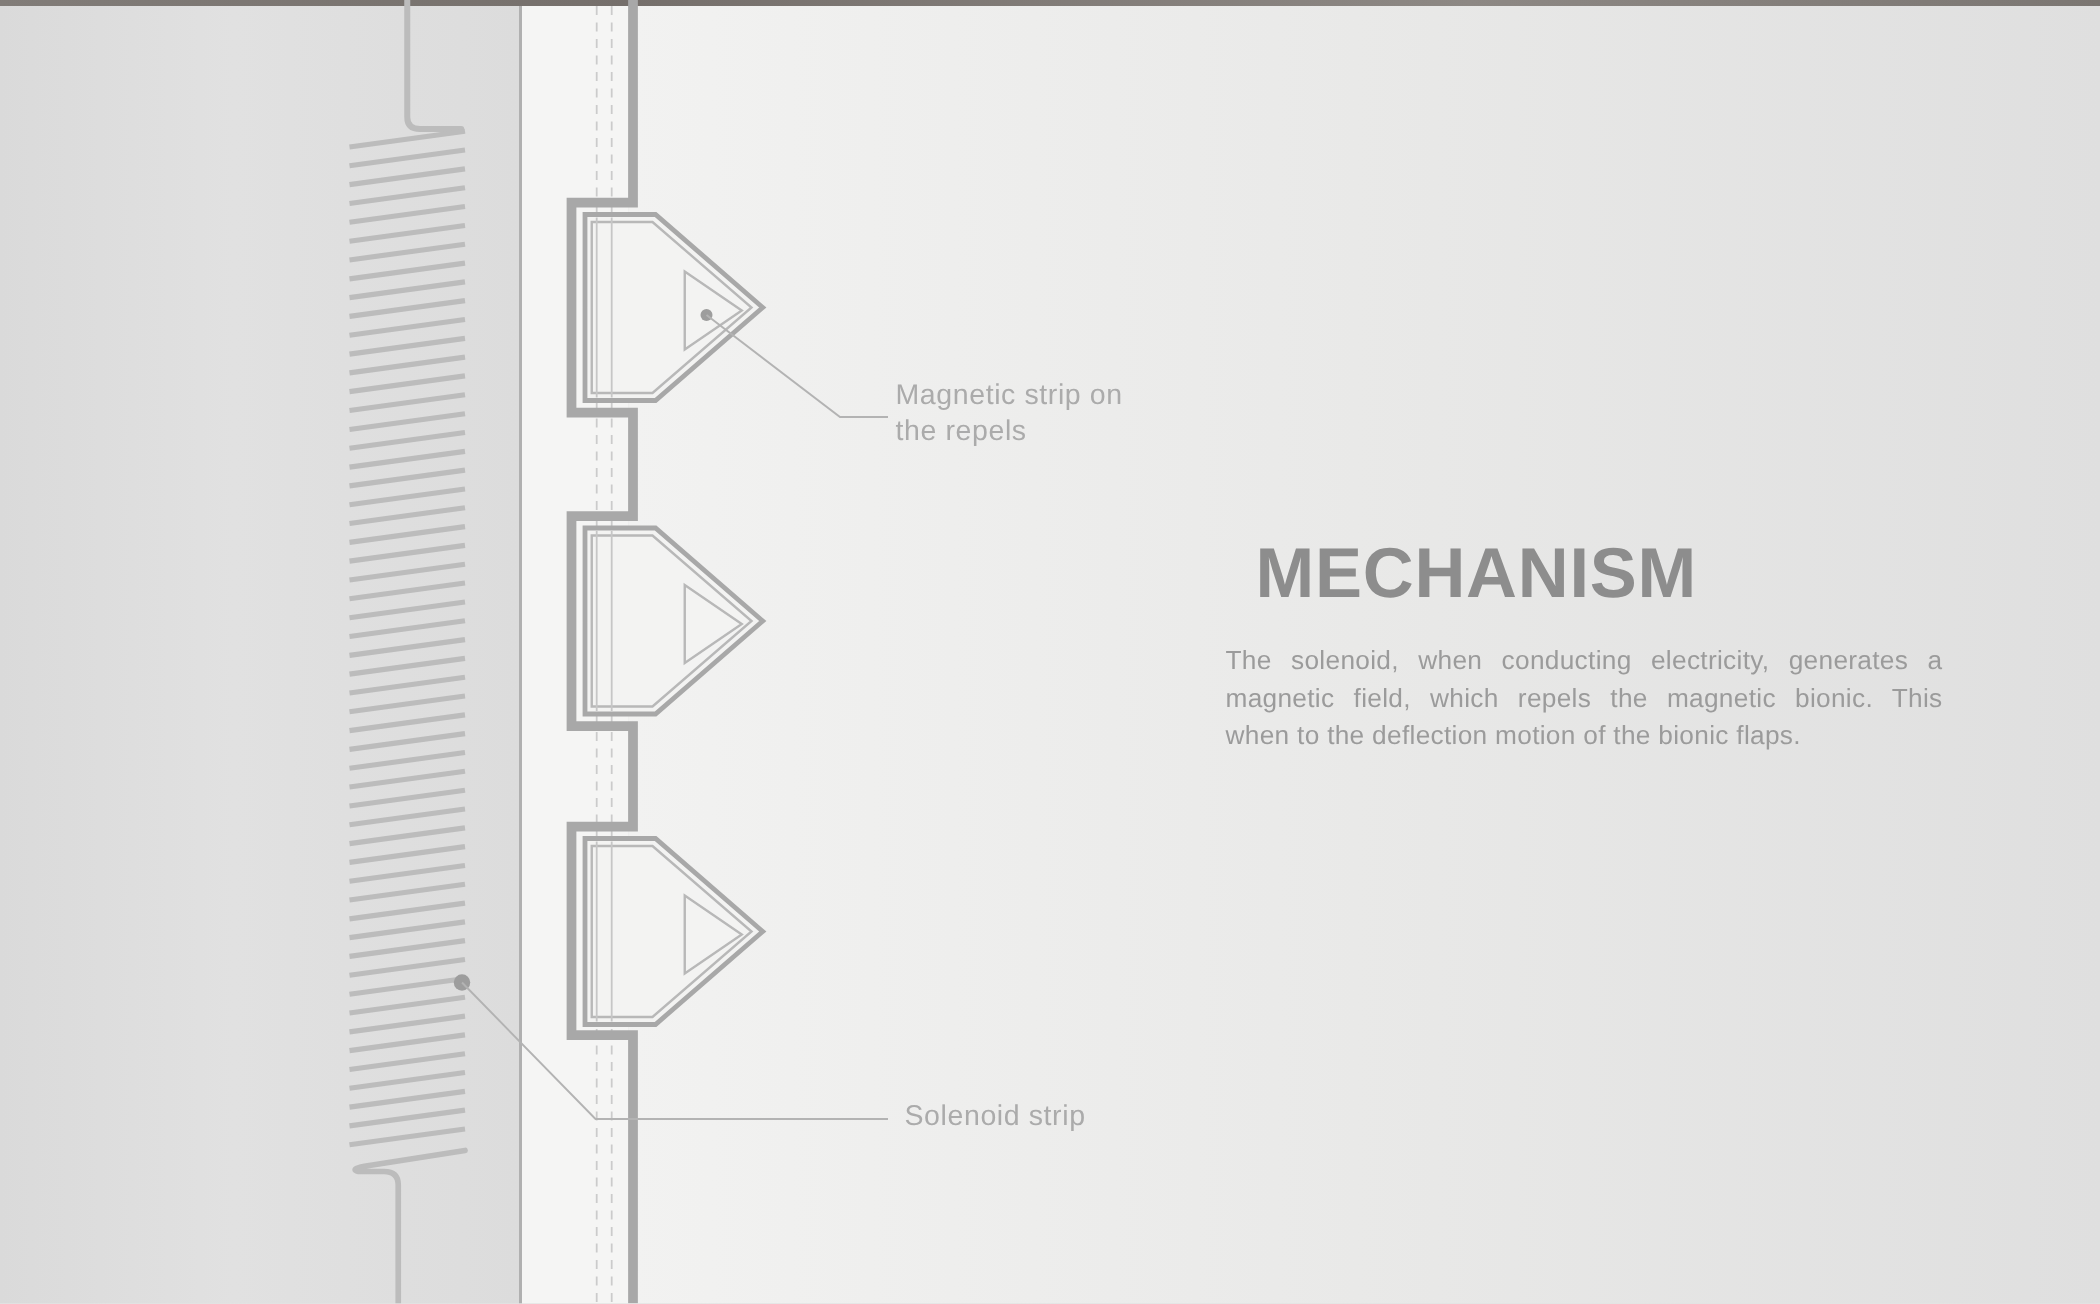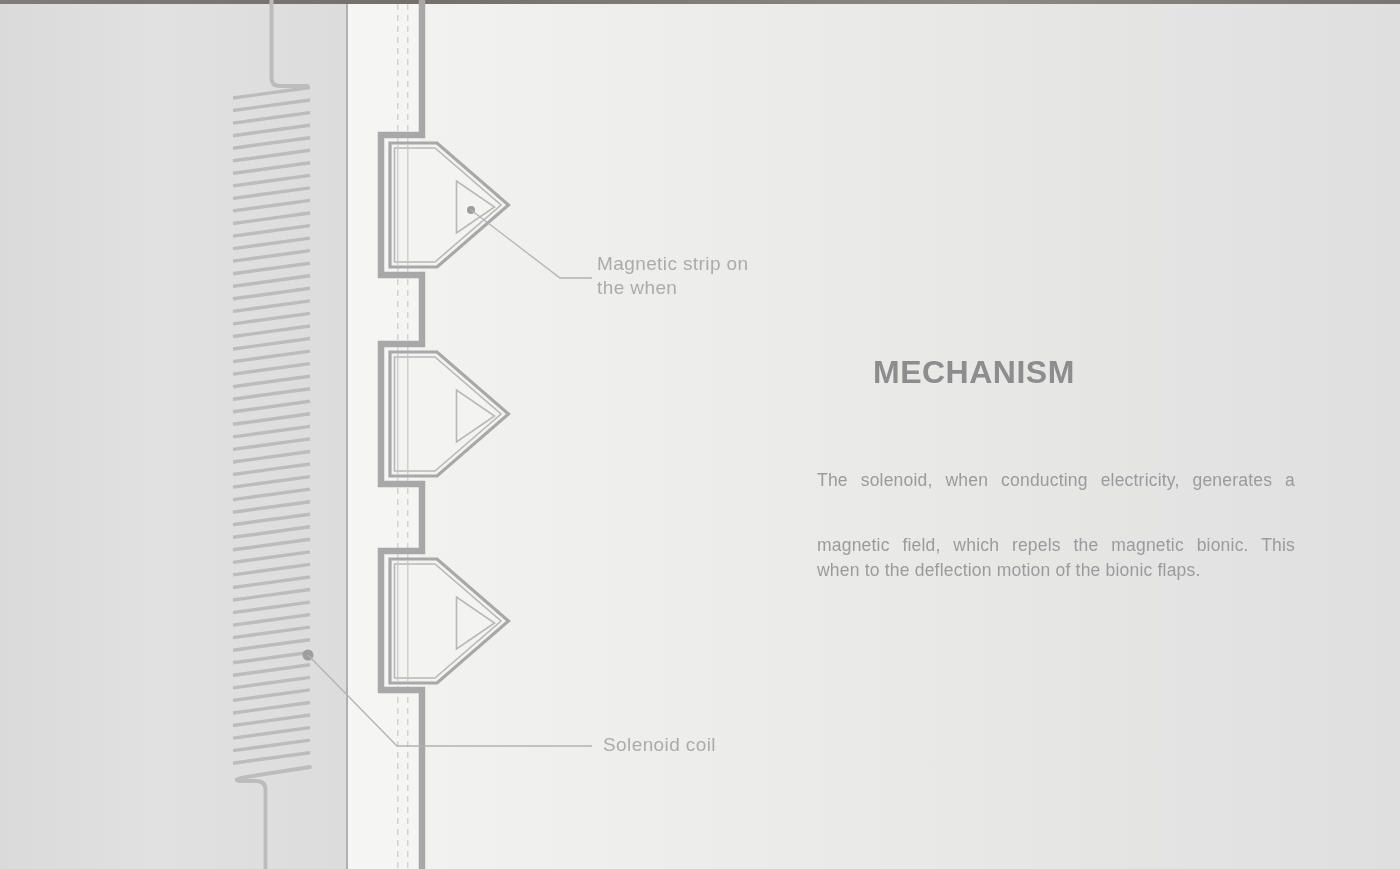--- a/index.html
+++ b/index.html
@@ -59,41 +59,40 @@
     color: #ababab;
     font-size: 19px;
     line-height: 24px;
     letter-spacing: 0.4px;
     z-index: 3;
   }
   .label-magnetic { left: 597px; top: 252px; }
   .label-solenoid { left: 603px; top: 733px; }
   .section-title {
     position: absolute;
-    left: 873px; top: 354px;
-    font-size: 32px;
+    left: 837px; top: 354px;
+    font-size: 47px;
     font-weight: 700;
     letter-spacing: 0.5px;
     color: #8d8d8d;
     z-index: 3;
   }
   .section-body {
     position: absolute;
     left: 817px; top: 428px;
     width: 478px;
     font-size: 17.5px;
     line-height: 25px;
     letter-spacing: 0.2px;
     color: #9b9b9b;
     z-index: 3;
   }
   .body-line-justified {
     text-align: justify;
     text-align-last: justify;
-    margin-top: 40px;
   }
   .body-line-last {
     text-align: left;
   }
 </style>
 </head>
 <body>
 
 <div class="stage">
 
@@ -204,23 +203,23 @@
       <path d="M310,767 L243,777.5 Q233,779.5 239,781 L256,781 Q265.5,781 265.5,790 L265.5,869" fill="none" stroke="#bcbcbc" stroke-width="3.8" stroke-linecap="round"></path>
       <circle cx="308" cy="655" r="5.5" fill="#9d9d9d"></circle>
     </g>
 
     <polyline points="471,210 560,278 592,278" fill="none" stroke="#b3b3b3" stroke-width="1.3"></polyline>
     <polyline points="308,655 397,746 592,746" fill="none" stroke="#b3b3b3" stroke-width="1.3"></polyline>
   </svg>
 
   <div class="callout-label label-magnetic">
     <div>Magnetic strip on</div>
-    <div>the when</div>
+    <div>the repels</div>
   </div>
-  <div class="callout-label label-solenoid">Solenoid coil</div>
+  <div class="callout-label label-solenoid">Solenoid strip</div>
 
   <div class="section-title">MECHANISM</div>
   <div class="section-body">
     <div class="body-line-justified">The solenoid, when conducting electricity, generates a</div>
     <div class="body-line-justified">magnetic field, which repels the magnetic bionic. This</div>
     <div class="body-line-last">when to the deflection motion of the bionic flaps.</div>
   </div>
 
 </div>
 

